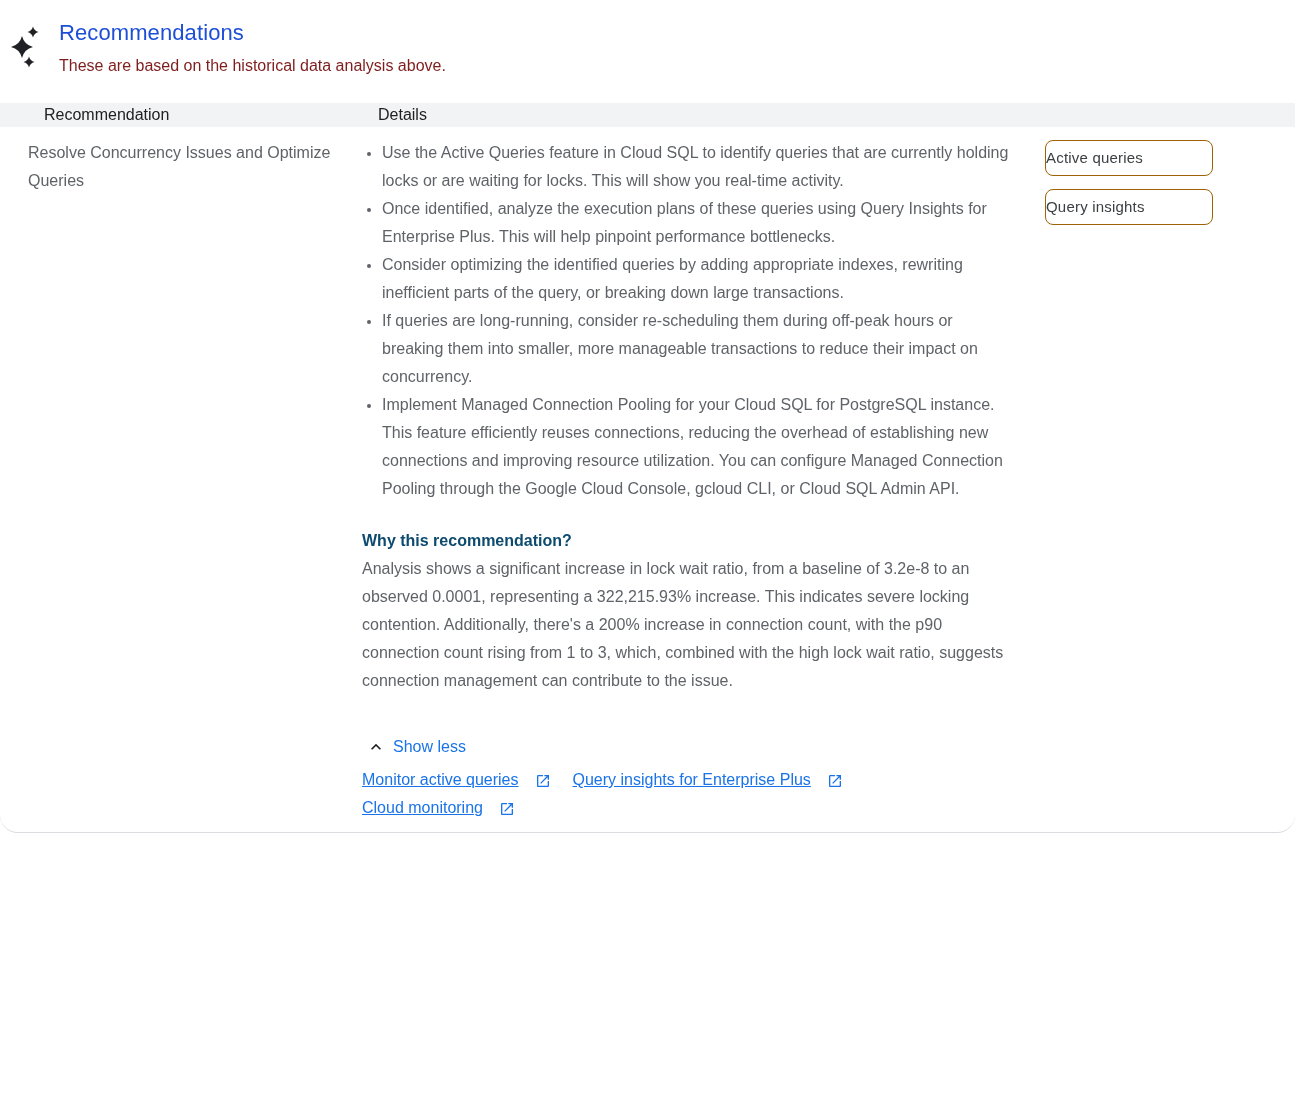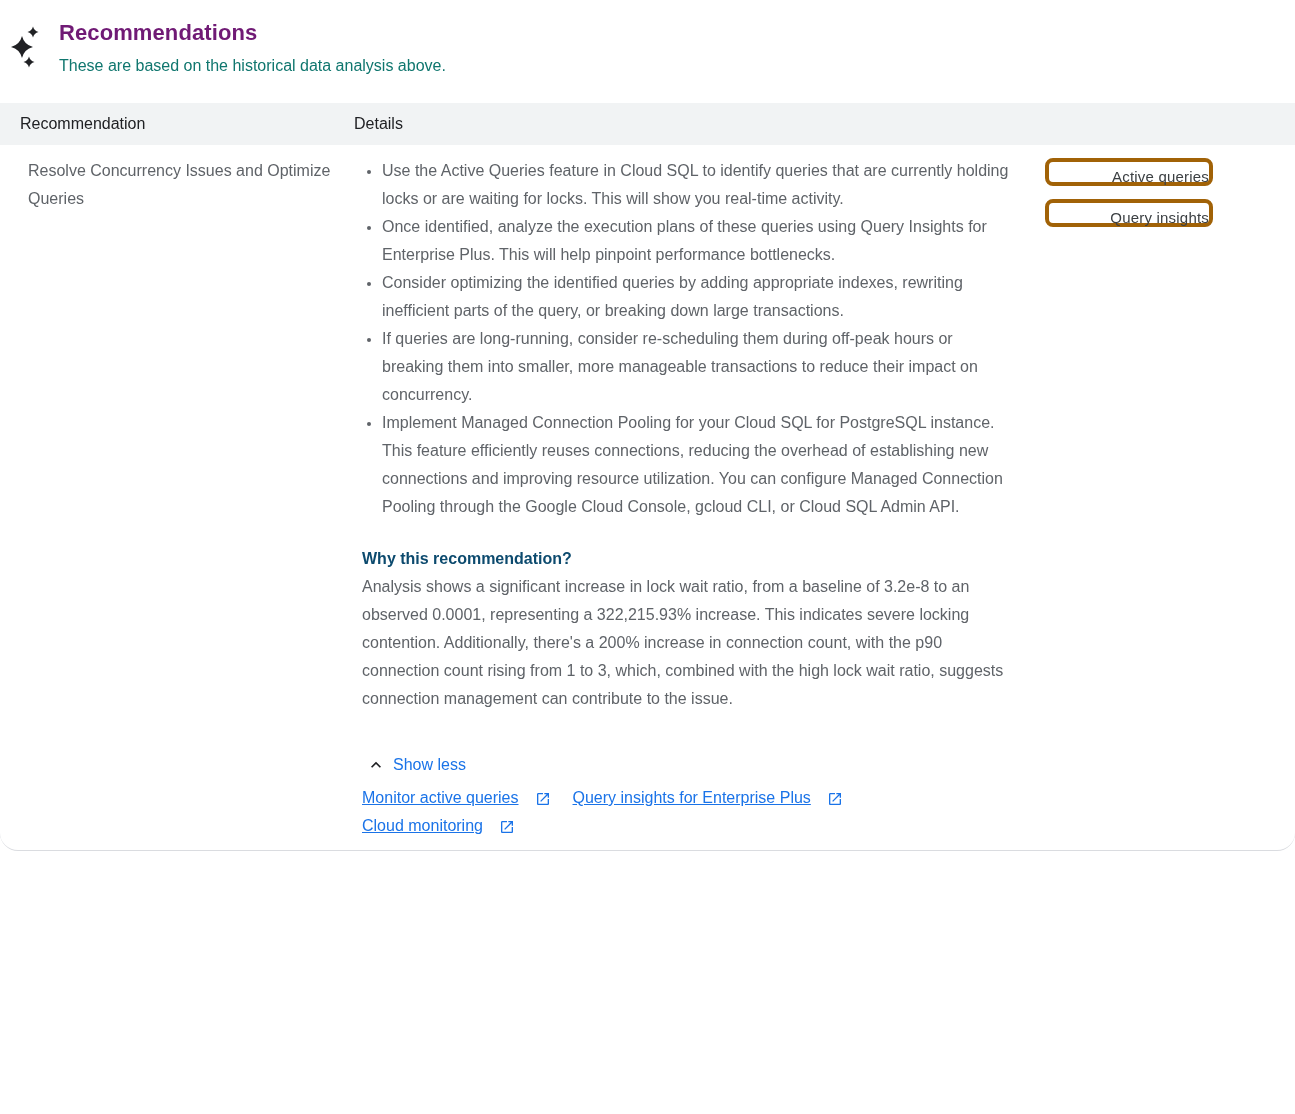--- a/index.html
+++ b/index.html
@@ -13,40 +13,40 @@
   
   .rec-header {
     display: flex;
     align-items: flex-start;
     gap: 19px;
     padding: 18px 0 0 10px;
   }
   .sparkle-wrap { margin-top: 7px; flex: 0 0 auto; }
   .rec-title {
     font-size: 22px;
-    font-weight: 700;
-    color: #701a75;
+    font-weight: 400;
+    color: #1d4ed8;
     line-height: 30px;
     letter-spacing: 0.1px;
   }
   .rec-subtitle {
     font-size: 16px;
-    color: #0f766e;
+    color: #7f1d1d;
     line-height: 24px;
     margin-top: 6px;
   }
   
   .rec-table { margin-top: 25px; }
   .thead {
     background: #f1f3f4;
-    height: 42px;
+    height: 24px;
     display: grid;
     grid-template-columns: 334px 1fr;
     align-items: center;
-    padding-left: 20px;
+    padding-left: 44px;
     font-size: 16px;
     font-weight: 500;
     color: #202124;
   }
   .trow {
     display: grid;
     grid-template-columns: 334px 660px 1fr;
     padding: 12px 0 10px 28px;
     border-bottom: 1px solid #dadce0;
     border-radius: 18px;
@@ -115,31 +115,31 @@
   .cell-actions {
     display: flex;
     flex-direction: column;
     gap: 13px;
     align-items: flex-start;
     padding-left: 23px;
     padding-top: 1px;
   }
   .action-btn {
     width: 168px;
-    height: 28px;
-    border: 4px solid #a16207;
+    height: 36px;
+    border: 1px solid #a16207;
     border-radius: 8px;
     background: #ffffff;
     color: #3c4043;
     font-family: inherit;
     font-size: 15px;
     font-weight: 500;
     letter-spacing: 0.2px;
     cursor: pointer;
-    text-align: right;
+    text-align: left;
     line-height: 30px;
     padding: 0;
   }
 </style>
 </head>
 <body>
 
 <div class="page">
 
   <header class="rec-header">

